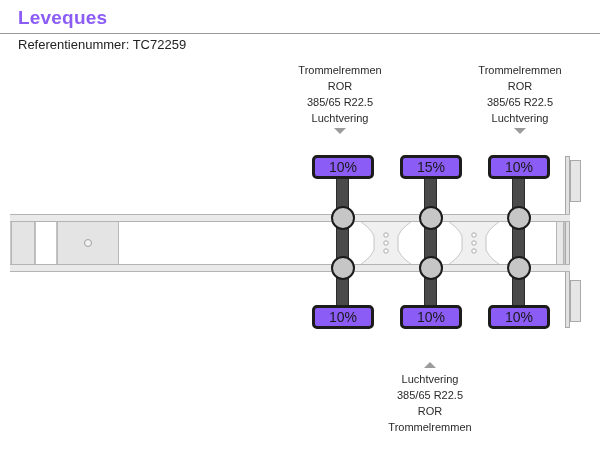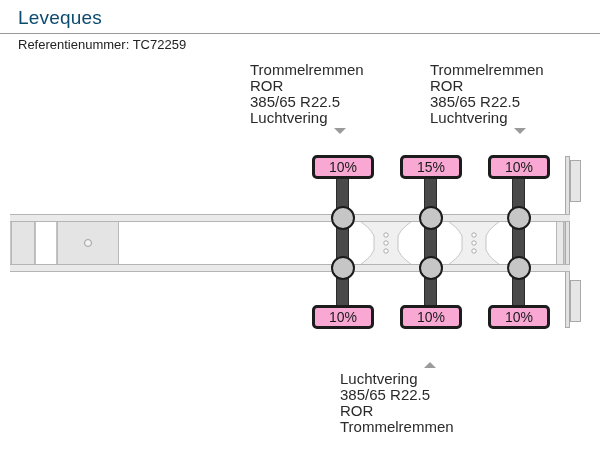--- a/index.html
+++ b/index.html
@@ -16,22 +16,22 @@
     font-family: "Liberation Sans", sans-serif;
     color: #222222;
   }
 
   
   #page-title {
     position: absolute;
     left: 18px;
     top: 6px;
     font-size: 19px;
-    font-weight: 400;
-    color: #0c4a6e;
+    font-weight: 700;
+    color: #8b5cf6;
     letter-spacing: 0.2px;
     line-height: 24px;
   }
   #header-divider {
     position: absolute;
     left: 0;
     top: 33px;
     width: 600px;
     height: 1px;
     background: #9a9a9a;
@@ -43,21 +43,22 @@
     font-size: 13px;
     color: #222222;
     line-height: 14px;
     white-space: nowrap;
   }
 
   
   .axle-label {
     position: absolute;
     width: 180px;
-    font-size: 15px;
+    text-align: center;
+    font-size: 11px;
     line-height: 16px;
     color: #2a2a2a;
   }
   .axle-label .line { display: block; white-space: nowrap; }
   .axle-label.top  { top: 62px; }
   .axle-label.bottom { top: 362px; }
   #axle-label-left  { left: 250px; }
   #axle-label-right { left: 430px; }
   #axle-label-lower { left: 340px; }
 
@@ -229,21 +230,21 @@
     box-sizing: border-box;
   }
   #rear-bracket-top    { top: 50px; }
   #rear-bracket-bottom { top: 170px; }
 
   
   .badge {
     position: absolute;
     width: 62px;
     height: 24px;
-    background: #f9a8d4;
+    background: #8b5cf6;
     border: 3px solid #1c1c1c;
     border-radius: 5px;
     box-sizing: border-box;
     font-size: 14px;
     line-height: 18px;
     text-align: center;
     color: #1a1a1a;
   }
   .badge.top-row    { top: 155px; }
   .badge.bottom-row { top: 305px; }

